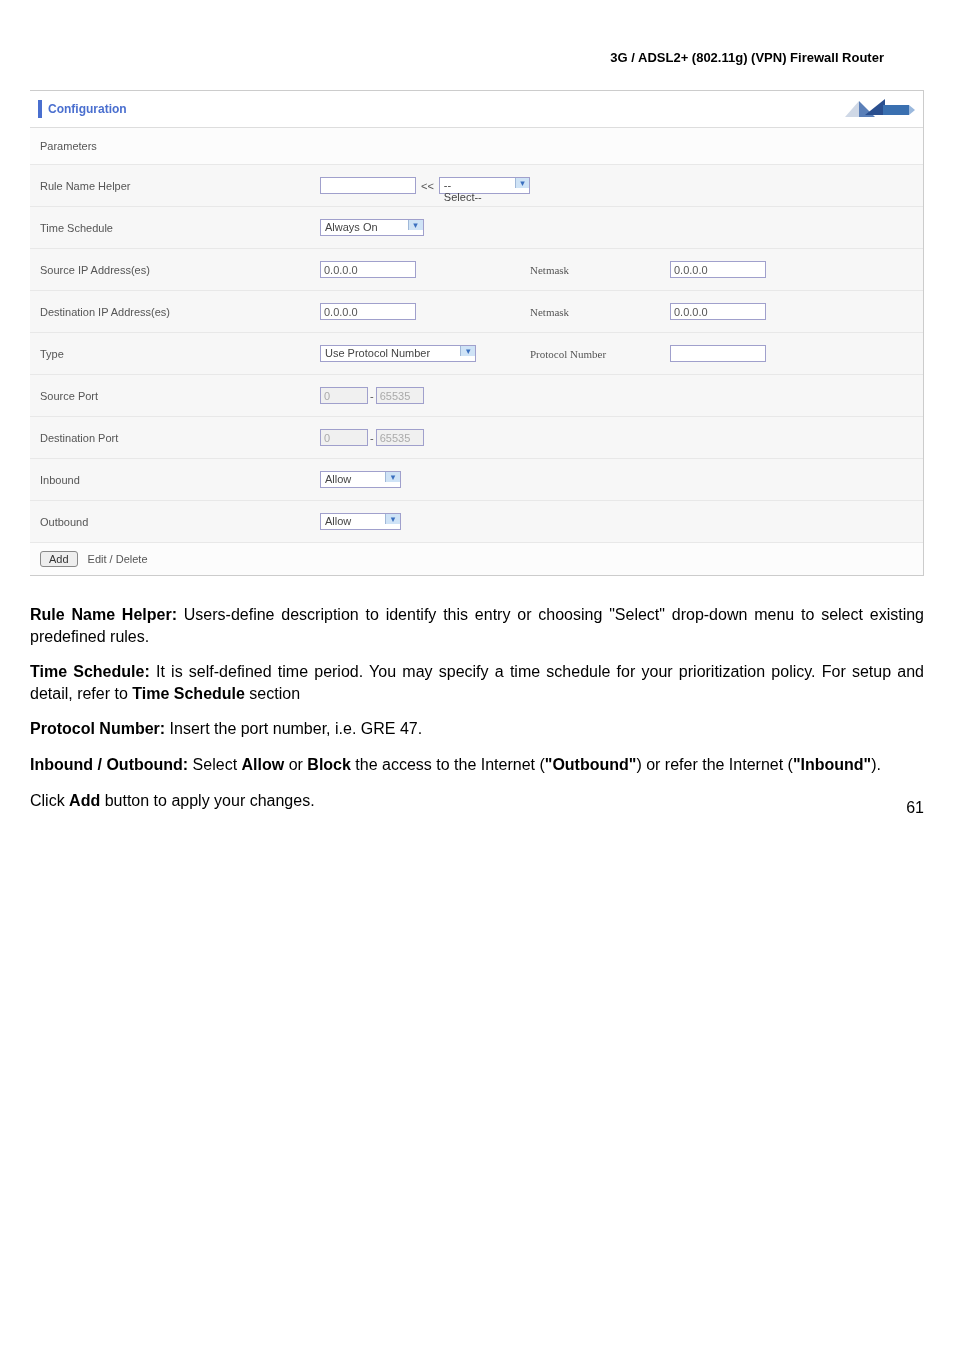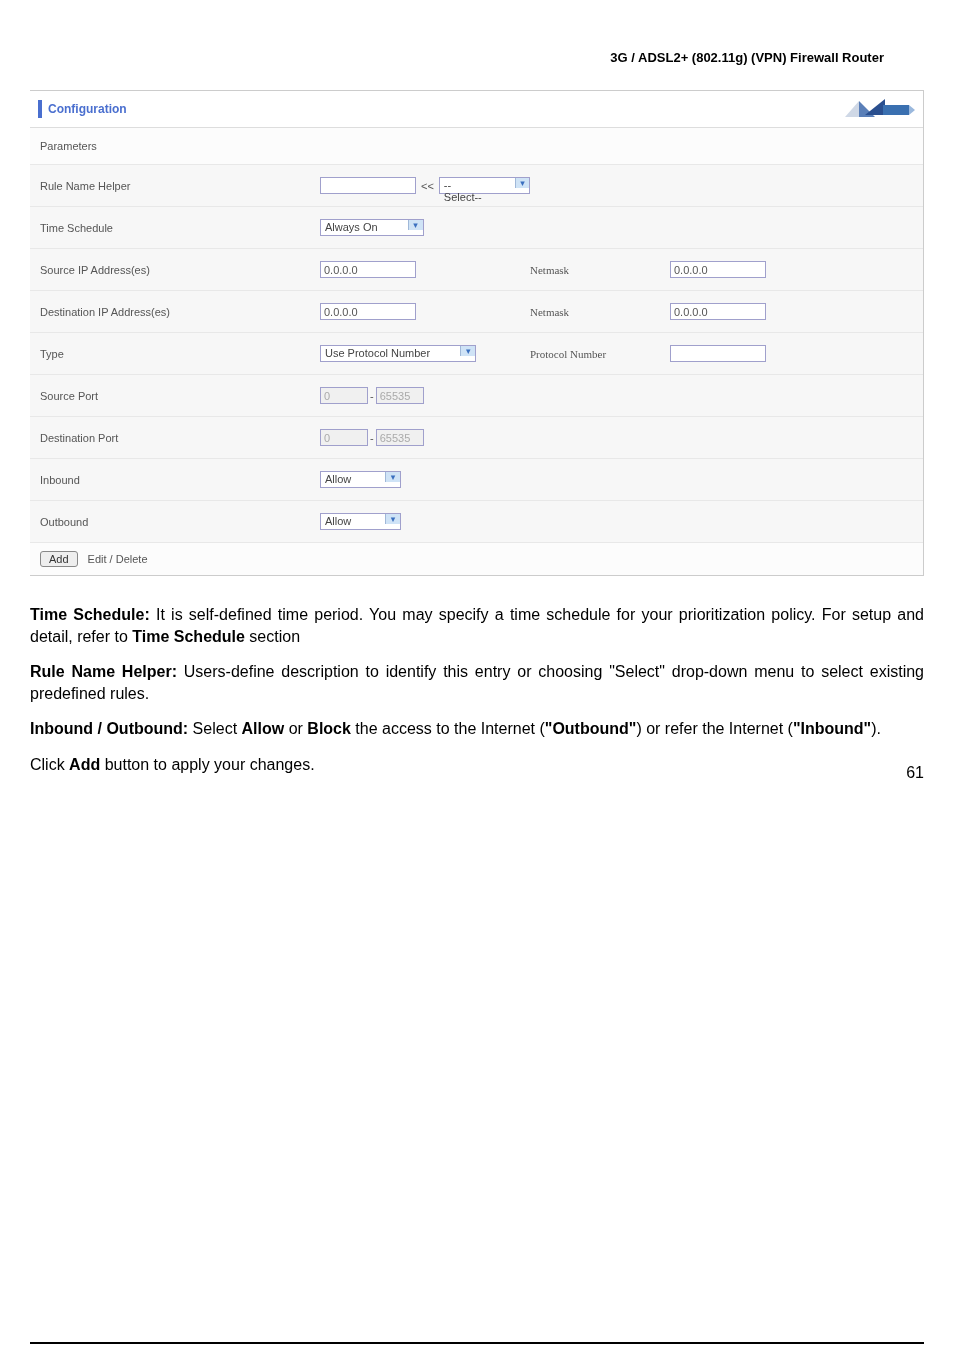--- a/index.html
+++ b/index.html
@@ -268,22 +268,23 @@
   </div>
 
   <div class="btn-row">
     <button class="btn">Add</button>
     <span class="plain-link">Edit / Delete</span>
   </div>
 
 </div>
 
 <div class="body-text">
+  <p><b>Rule Name Helper:</b><span> Users-define description to identify this entry or choosing "Select" drop-down menu to select existing predefined rules.</span></p>
   <p><b>Time Schedule:</b><span> It is self-defined time period.   You may specify a time schedule for your prioritization policy. For setup and detail, refer to </span><b>Time Schedule</b><span> section</span></p>
-  <p><b>Rule Name Helper:</b><span> Users-define description to identify this entry or choosing "Select" drop-down menu to select existing predefined rules.</span></p>
+  <p><b>Protocol Number:</b><span> Insert the port number, i.e. GRE 47.</span></p>
   <p><b>Inbound / Outbound:</b><span> Select </span><b>Allow</b><span> or </span><b>Block</b><span> the access to the Internet (</span><b>"Outbound"</b><span>) or refer the Internet (</span><b>"Inbound"</b><span>).</span></p>
   <p><span>Click </span><b>Add</b><span> button to apply your changes.</span></p>
 </div>
 
 <div class="page-num">61</div>
 <div class="footer">
   <div class="footer-left">Chapter 4: Configuration</div>
 </div>
 
 </body></html>

